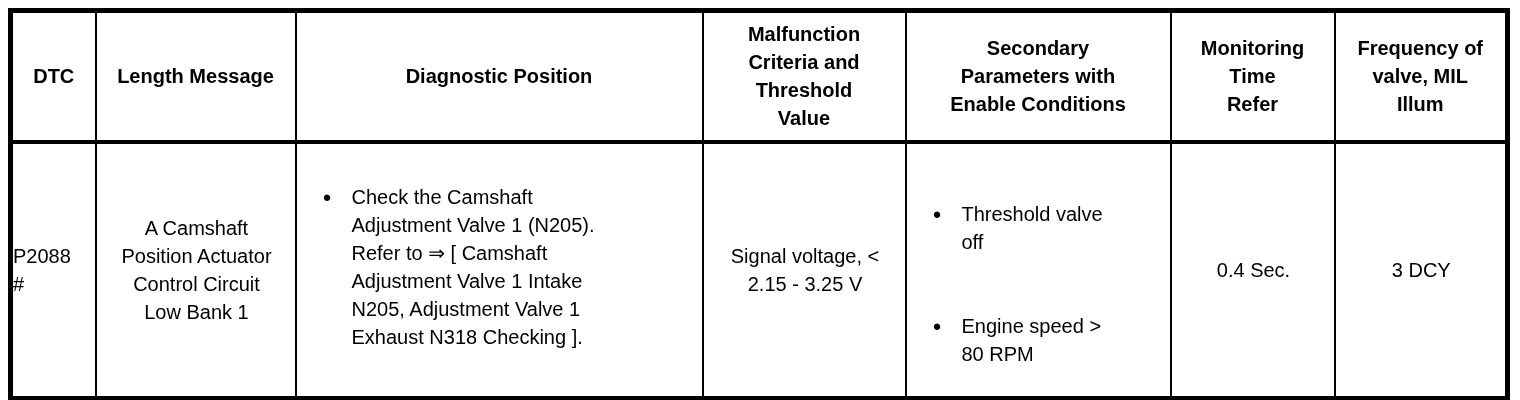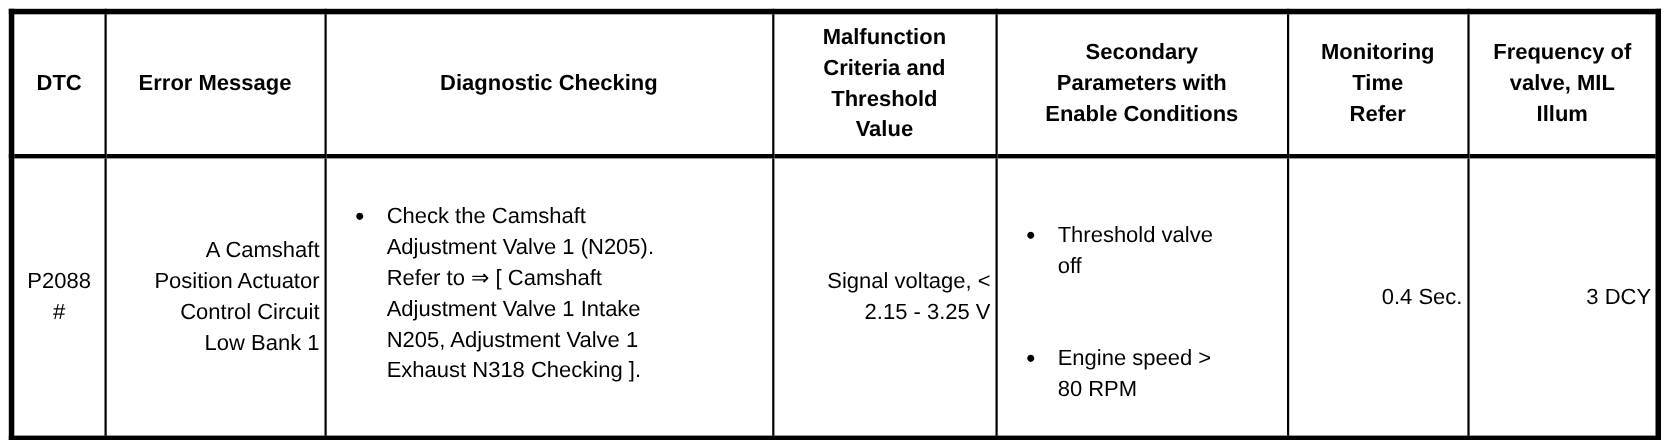--- a/index.html
+++ b/index.html
@@ -34,25 +34,25 @@
   thead tr { height: 131px; }
   thead th {
     font-weight: bold;
     text-align: center;
     vertical-align: middle;
     border-bottom: 4px solid #000000;
     padding: 0 4px;
   }
   tbody tr { height: 247px; }
   td.cell-center {
-    text-align: center;
+    text-align: left;
     vertical-align: middle;
   }
   td.cell-left-mid {
-    text-align: right;
+    text-align: center;
     vertical-align: middle;
     padding-left: 6px;
     padding-right: 4px;
   }
   td.cell-bullets {
     text-align: left;
     vertical-align: top;
   }
   td.cell-bullets.pad-sm { padding-top: 11px; }
   td.cell-bullets.pad-lg { padding-top: 28px; }
@@ -81,22 +81,22 @@
       <col style="width:200px">
       <col style="width:407px">
       <col style="width:203px">
       <col style="width:265px">
       <col style="width:164px">
       <col style="width:173px">
     </colgroup>
     <thead>
       <tr>
         <th>DTC</th>
-        <th>Error Message</th>
-        <th>Diagnostic Checking</th>
+        <th>Length Message</th>
+        <th>Diagnostic Position</th>
         <th>Malfunction
 Criteria and
 Threshold
 Value</th>
         <th>Secondary
 Parameters with
 Enable Conditions</th>
         <th>Monitoring
 Time
 Refer</th>

